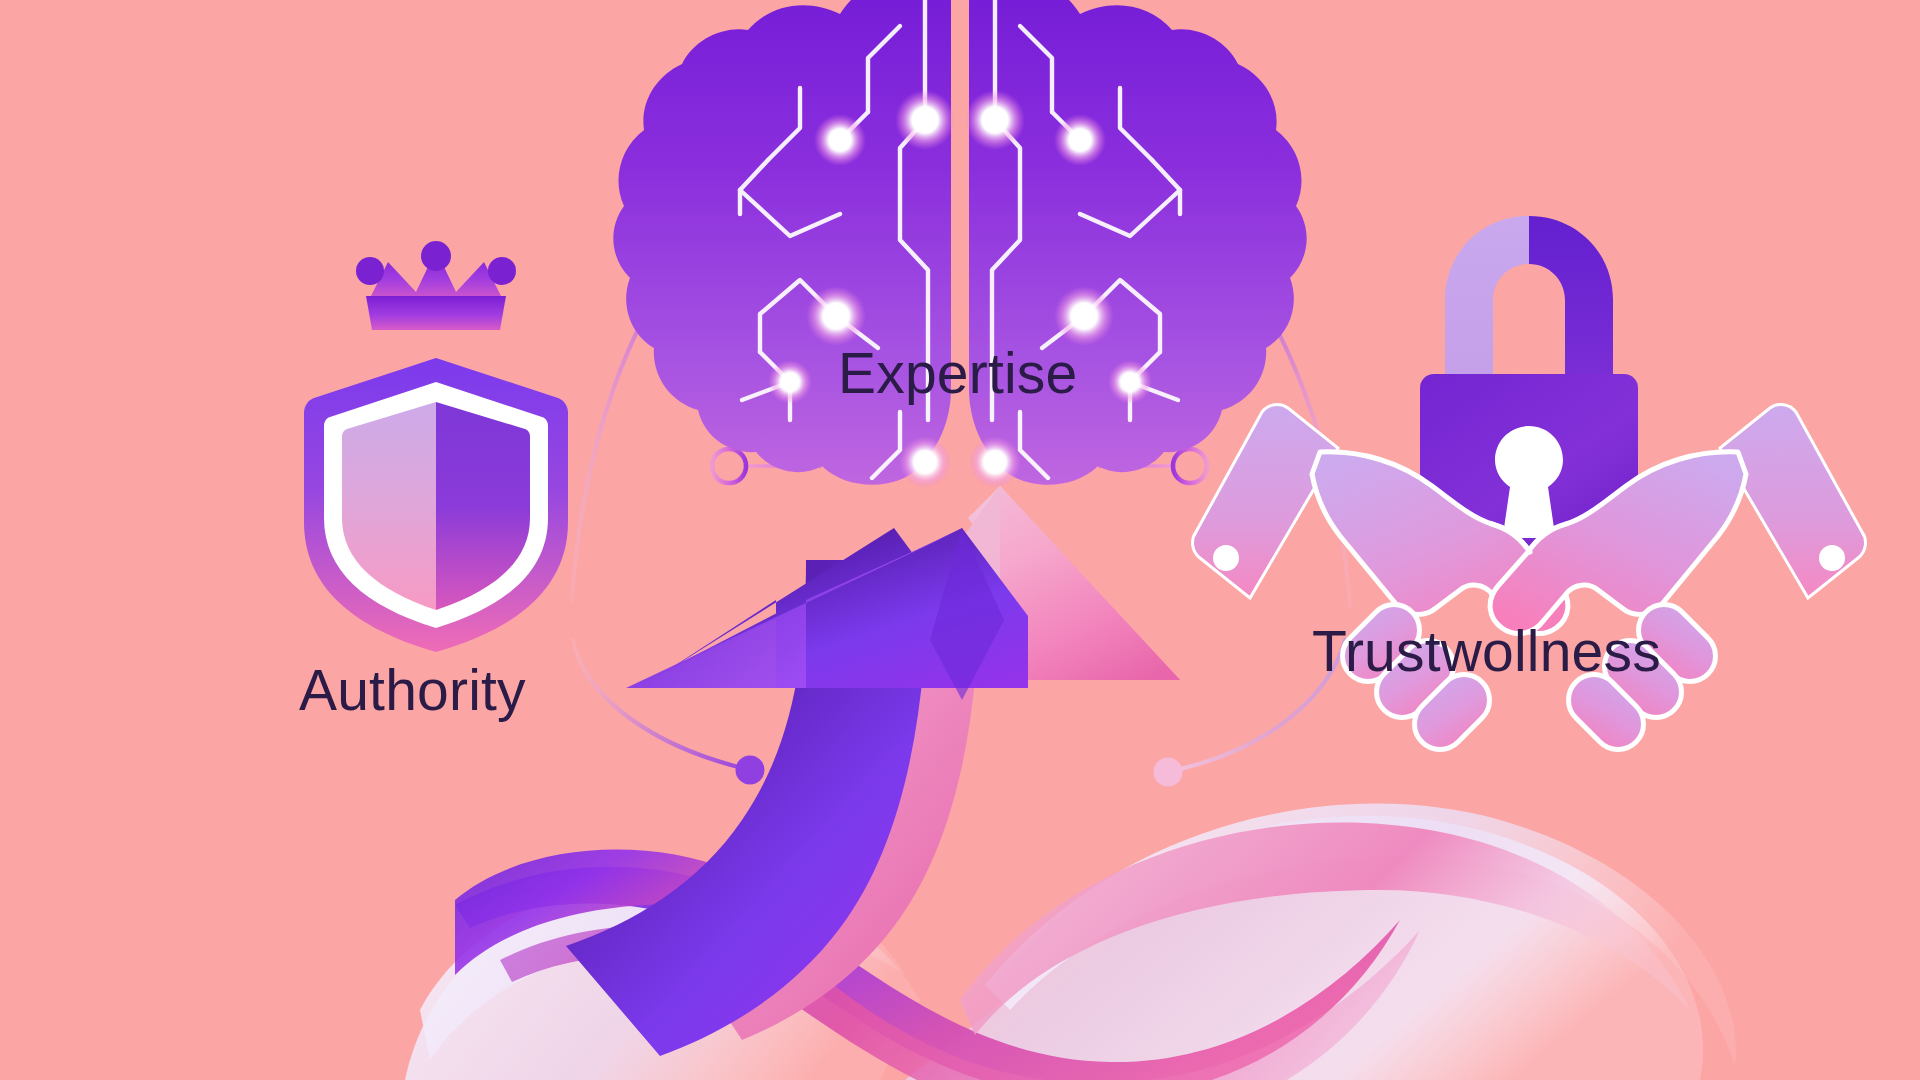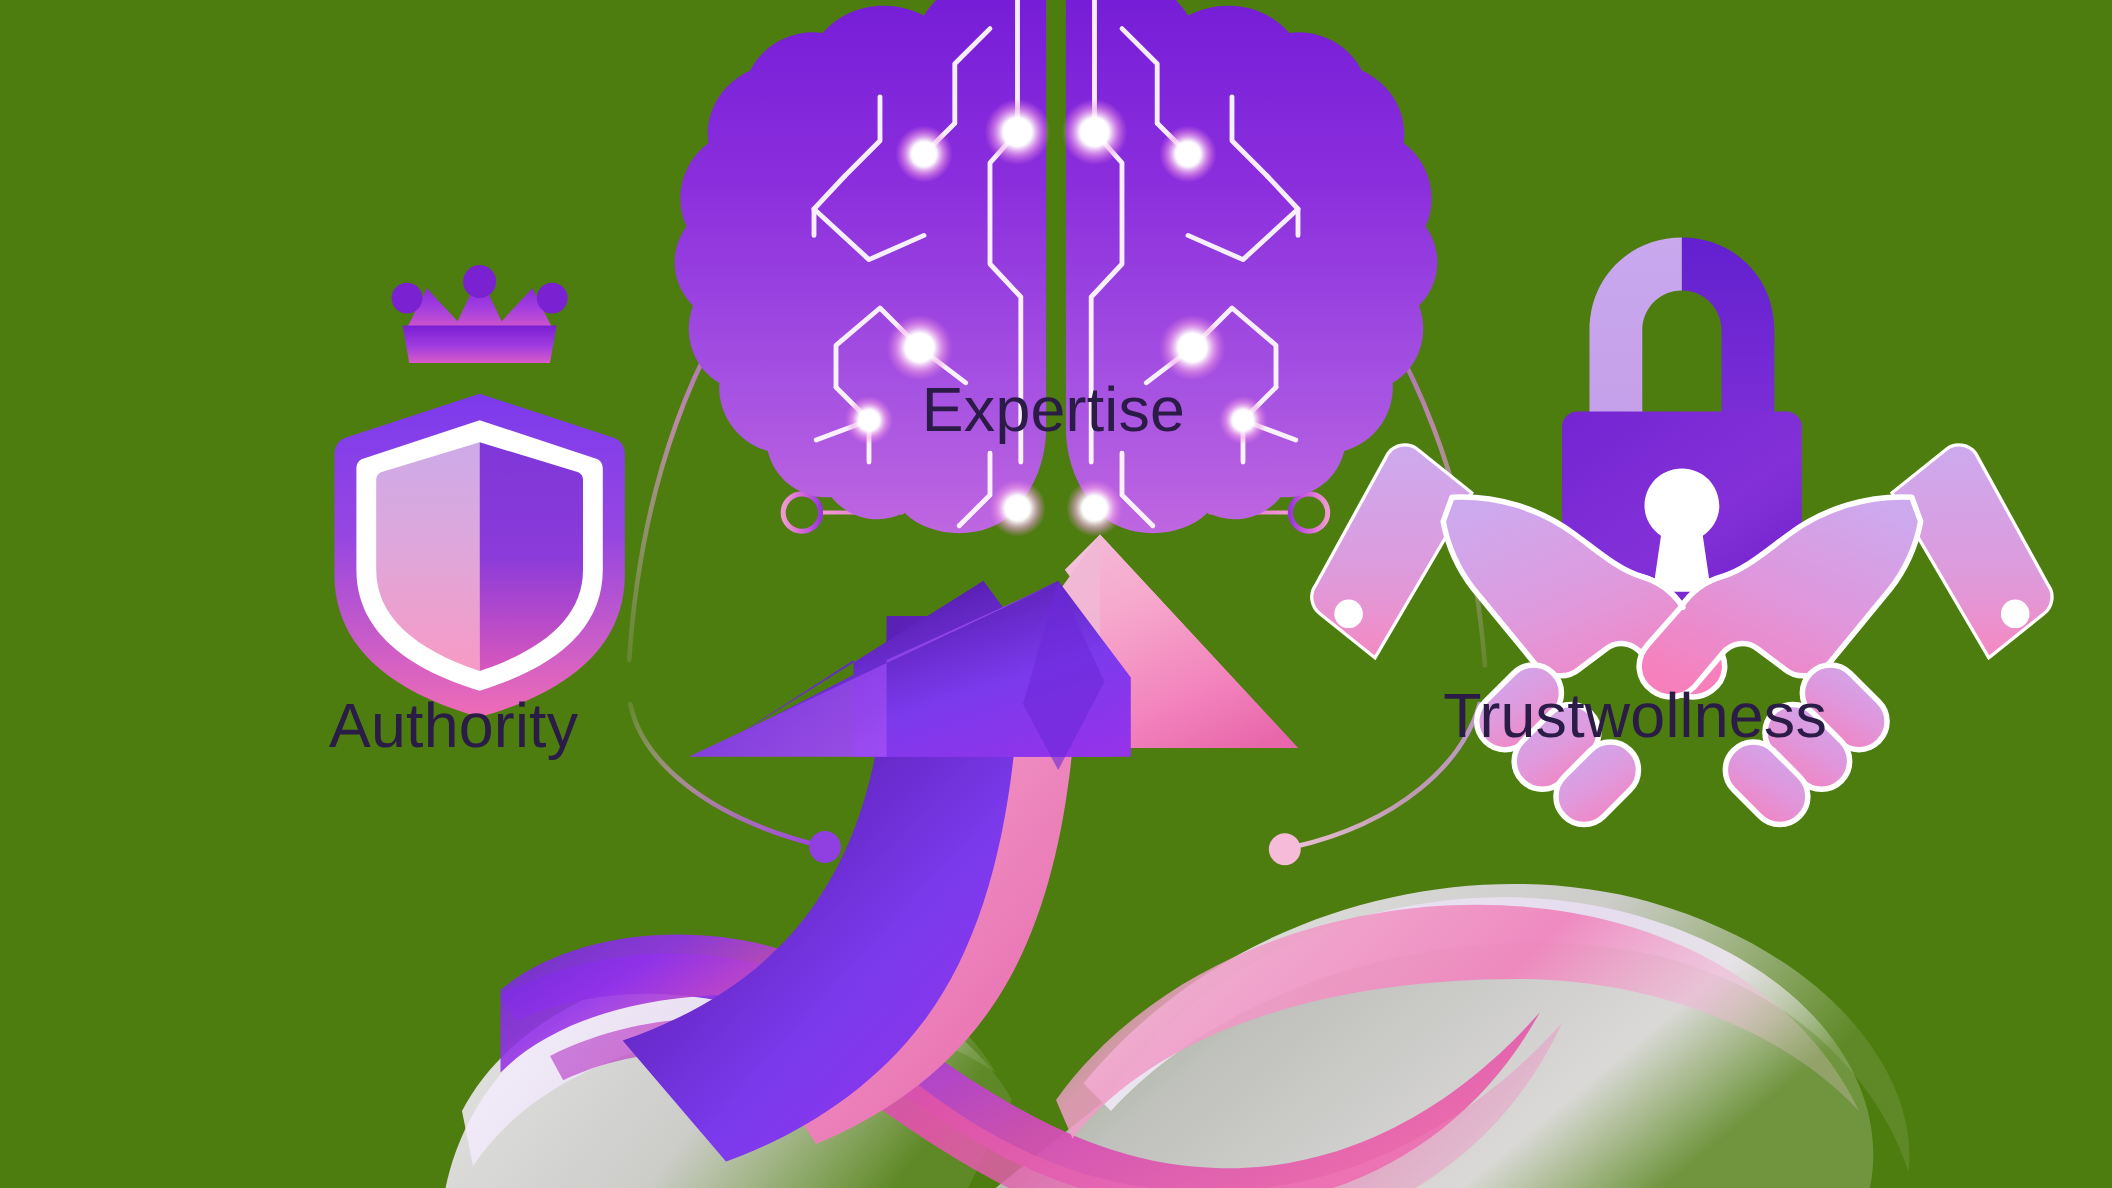--- a/index.html
+++ b/index.html
@@ -11,21 +11,21 @@
   body {
     width: 1920px;
     height: 1080px;
     overflow: hidden;
     font-family: "Liberation Sans", sans-serif;
   }
   #stage {
     position: relative;
     width: 1920px;
     height: 1080px;
-    background: #4d7c0f;
+    background: #fca5a5;
     overflow: hidden;
   }
   #stage svg.layer {
     position: absolute;
     top: 0;
     left: 0;
     width: 1920px;
     height: 1080px;
   }
   .pillar-label {
@@ -38,21 +38,21 @@
     line-height: 1;
   }
   #label-expertise {
     font-size: 57px;
     left: 838px;
     top: 345px;
   }
   #label-authority {
     font-size: 57px;
     left: 299px;
-    top: 632px;
+    top: 662px;
   }
   #label-trust {
     font-size: 57px;
     left: 1312px;
     top: 623px;
   }
 </style>
 </head>
 <body style="background: rgb(253, 252, 254);">
 

